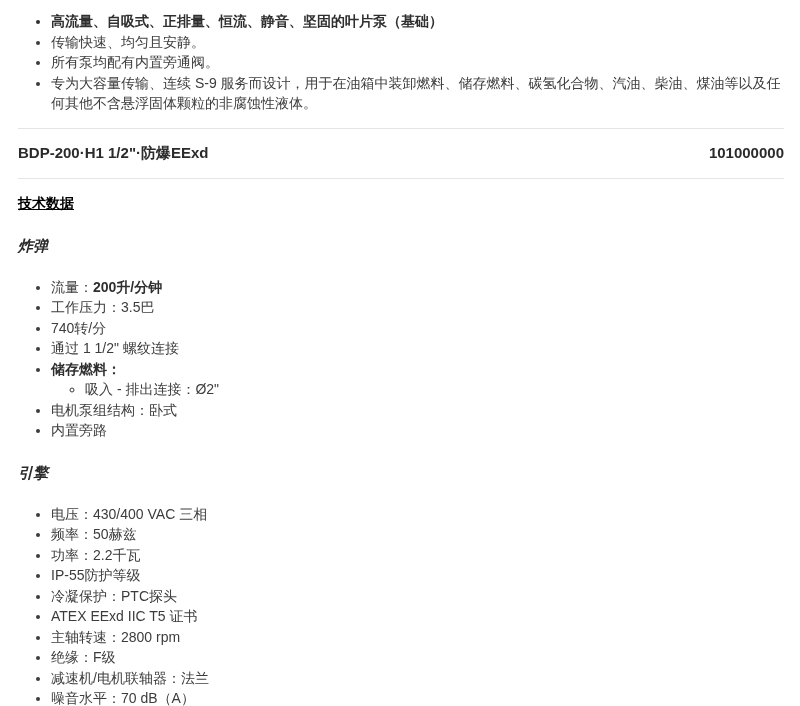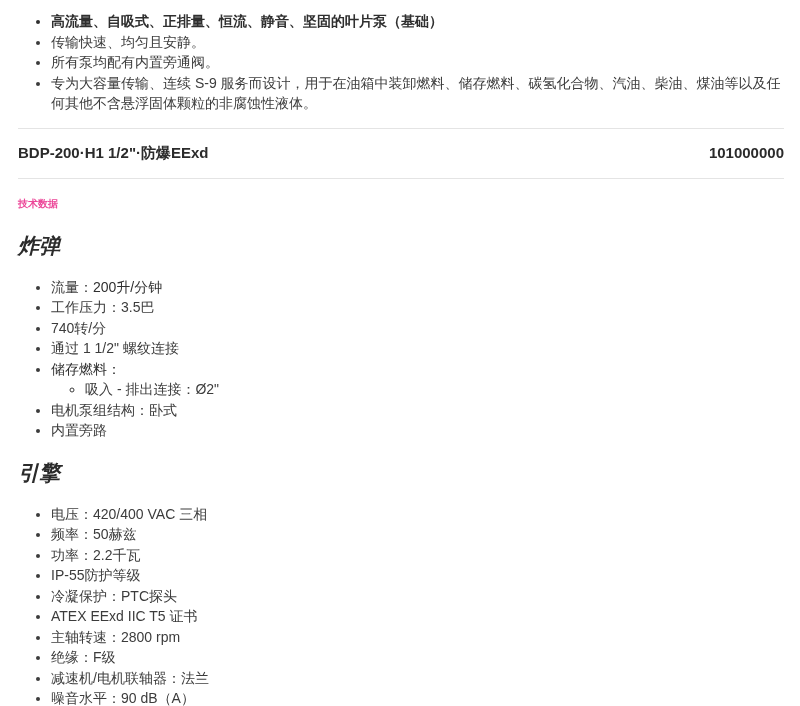--- a/index.html
+++ b/index.html
@@ -40,45 +40,46 @@
     align-items: baseline;
     margin: 13px 0 14px 0;
     font-size: 15px;
     font-weight: 700;
     line-height: 22px;
     color: #2b2b2b;
   }
 
   .tech-title {
     margin: 14px 0 0 0;
-    font-size: 10px;
+    font-size: 14px;
     font-weight: 700;
     line-height: 21px;
-    color: #ec4899;
+    color: #000000;
+    text-decoration: underline;
   }
 
   .sub-heading {
     margin: 21px 0 0 0;
-    font-size: 21px;
+    font-size: 15px;
     font-weight: 700;
     font-style: italic;
     line-height: 21px;
     color: #2b2b2b;
   }
 
   .spec-list {
     margin: 21px 0 0 0;
     padding-left: 33px;
     font-size: 14px;
   }
   .spec-list li {
     line-height: 20.5px;
     list-style: disc;
   }
-  .spec-list .bold { font-weight: 400; color: #2f2f2f; }
+  .spec-list .bold { font-weight: 700; color: #2f2f2f; }
 
   .sub-list {
     margin: 0;
     padding-left: 34px;
   }
   .sub-list li {
     list-style: circle;
     line-height: 20.5px;
     font-weight: 400;
     font-style: normal;
@@ -144,21 +145,21 @@
     </li>
     <li>
       <span>内置旁路</span>
     </li>
   </ul>
 
   <h4 class="sub-heading">引擎</h4>
 
   <ul class="spec-list">
     <li>
-      <span>电压：420/400 VAC 三相</span>
+      <span>电压：430/400 VAC 三相</span>
     </li>
     <li>
       <span>频率：50赫兹</span>
     </li>
     <li>
       <span>功率：2.2千瓦</span>
     </li>
     <li>
       <span>IP-55防护等级</span>
     </li>
@@ -171,17 +172,17 @@
     <li>
       <span>主轴转速：2800 rpm</span>
     </li>
     <li>
       <span>绝缘：F级</span>
     </li>
     <li>
       <span>减速机/电机联轴器：法兰</span>
     </li>
     <li>
-      <span>噪音水平：90 dB（A）</span>
+      <span>噪音水平：70 dB（A）</span>
     </li>
   </ul>
 
 </div>
 
 </body></html>

